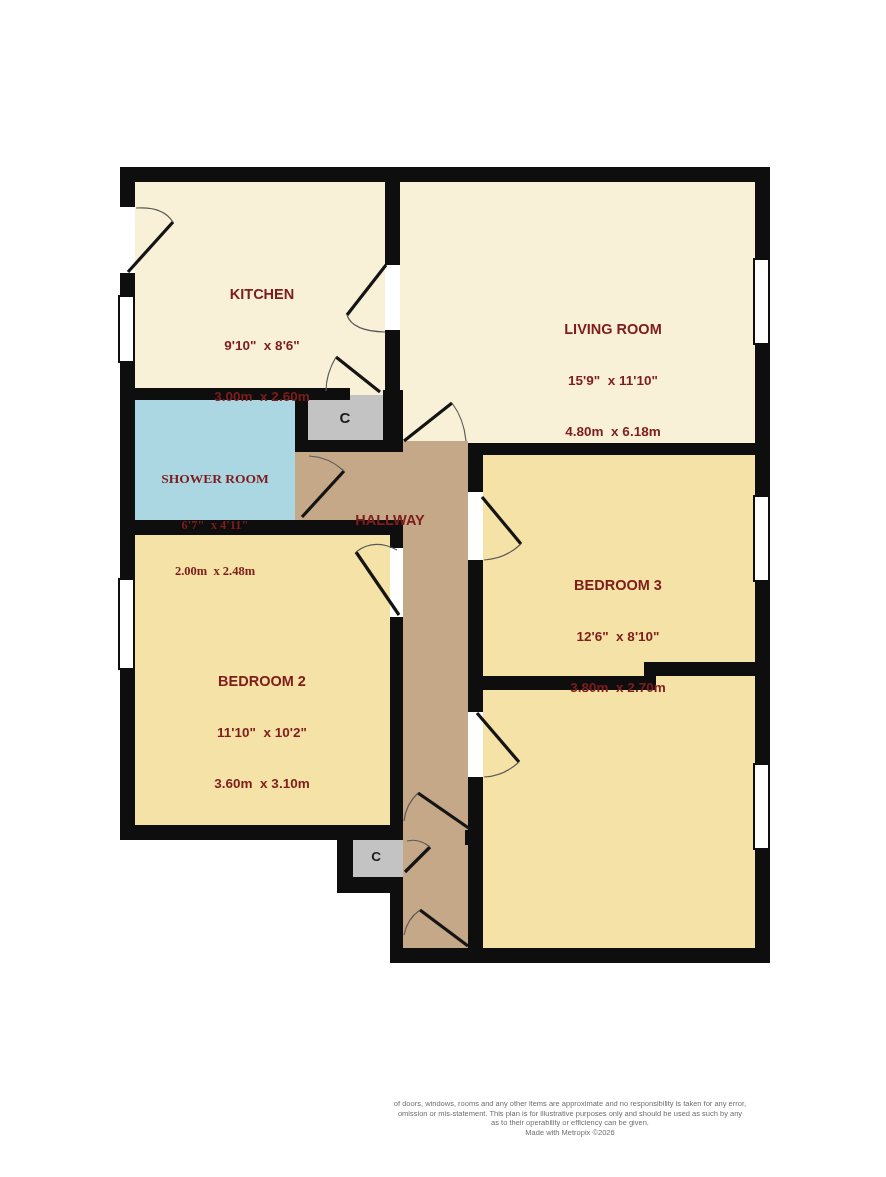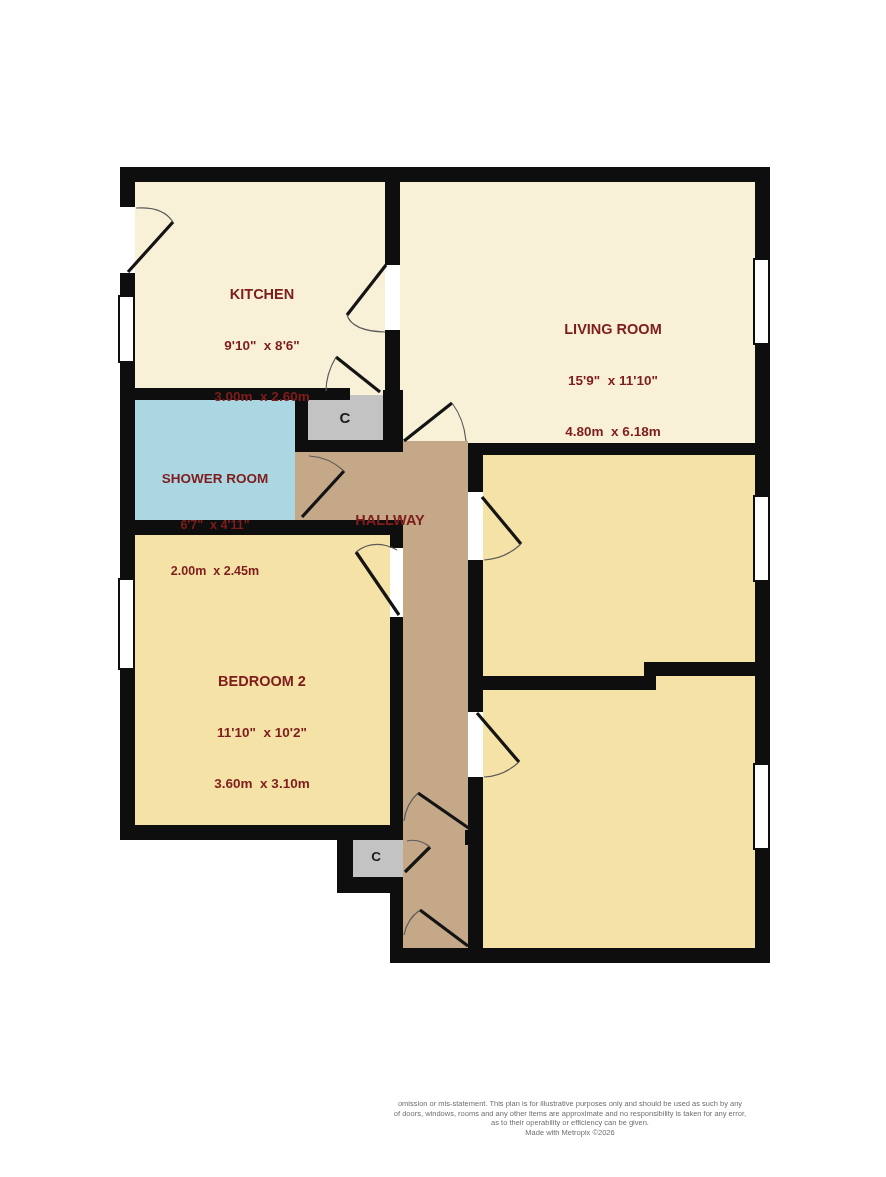--- a/index.html
+++ b/index.html
@@ -7,21 +7,21 @@
           font-family:"Liberation Sans","DejaVu Sans",sans-serif;}
   .title-block{position:absolute;top:16px;left:0;right:0;text-align:center;color:#7b7b7b;}
   .title-line1{font-size:19px;letter-spacing:.5px;}
   .title-line2{font-size:17px;margin-top:3px;}
   .wall{position:absolute;background:#0e0e0e;}
   .window{position:absolute;background:#ffffff;border:2px solid #0e0e0e;box-sizing:border-box;}
   .room-fill{position:absolute;}
   .room-label{position:absolute;transform:translateX(-50%);text-align:center;font-weight:700;
               color:#7f1d1d;white-space:pre;font-size:13.5px;line-height:17px;}
   .room-label .rname{font-size:14.5px;}
-  .room-label.small{font-size:12.5px;line-height:15.5px;}
+  .room-label.small{font-size:12.5px;line-height:15.5px;font-family:Liberation Serif, serif;}
   .room-label.small .rname{font-size:13.5px;}
   .closet-label{position:absolute;transform:translateX(-50%);font-weight:700;color:#1a1a1a;font-size:15px;}
   .doors{position:absolute;left:0;top:0;pointer-events:none;}
   .leaf{stroke:#141414;stroke-width:3.2;fill:none;}
   .arc{stroke:#5a5a5a;stroke-width:1.2;fill:none;}
   .footer-block{position:absolute;top:1099px;left:262px;width:616px;text-align:center;color:#6f6f6f;}
   .footer-total{font-size:11.5px;margin-bottom:6px;}
   .footer-line{font-size:7.5px;line-height:9.6px;}
 </style>
 </head>
@@ -112,33 +112,38 @@
     <div>3.00m  x 2.60m</div>
   </div>
   <div class="room-label" style="left:577px;top:287px;margin-left:36px;">
     <div class="rname">LIVING ROOM</div>
     <div>15'9"  x 11'10"</div>
     <div>4.80m  x 6.18m</div>
   </div>
   <div class="room-label small" style="left:215px;top:440px;">
     <div class="rname">SHOWER ROOM</div>
     <div>6'7"  x 4'11"</div>
-    <div>2.00m  x 2.45m</div>
+    <div>2.00m  x 2.48m</div>
   </div>
   <div class="room-label" style="left:390px;top:478px;">
     <div class="rname">HALLWAY</div>
+  </div>
+  <div class="room-label" style="left:618px;top:543px;">
+    <div class="rname">BEDROOM 3</div>
+    <div>12'6"  x 8'10"</div>
+    <div>3.80m  x 2.70m</div>
   </div>
   <div class="room-label" style="left:262px;top:639px;">
     <div class="rname">BEDROOM 2</div>
     <div>11'10"  x 10'2"</div>
     <div>3.60m  x 3.10m</div>
   </div>
   <div class="closet-label" style="left:345px;top:409px;">C</div>
   <div class="closet-label" style="left:376px;top:849px;font-size:13.5px;">C</div>
 
   <div class="footer-block">
+    <div class="footer-line">of doors, windows, rooms and any other items are approximate and no responsibility is taken for any error,</div>
     <div class="footer-line">omission or mis-statement. This plan is for illustrative purposes only and should be used as such by any</div>
-    <div class="footer-line">of doors, windows, rooms and any other items are approximate and no responsibility is taken for any error,</div>
     <div class="footer-line">as to their operability or efficiency can be given.</div>
     <div class="footer-line">Made with Metropix ©2026</div>
   </div>
 
 </div>
 
 </body></html>

